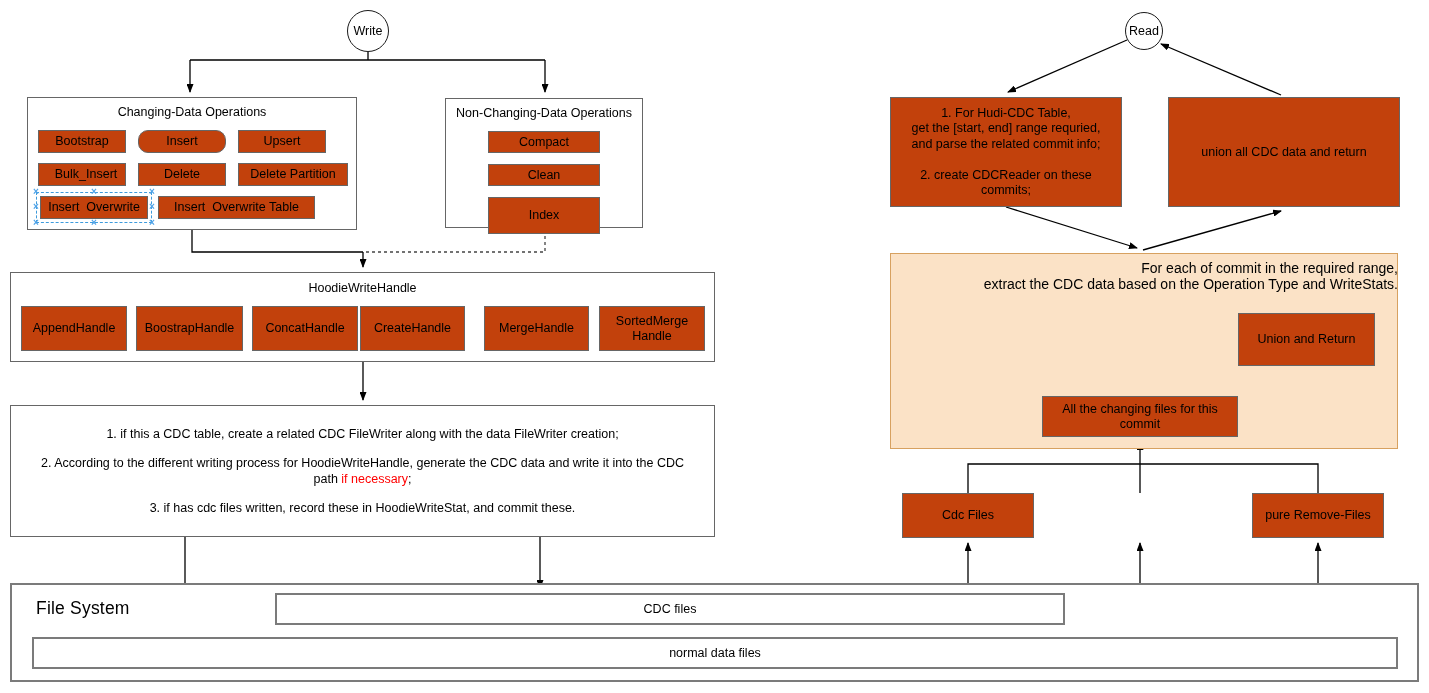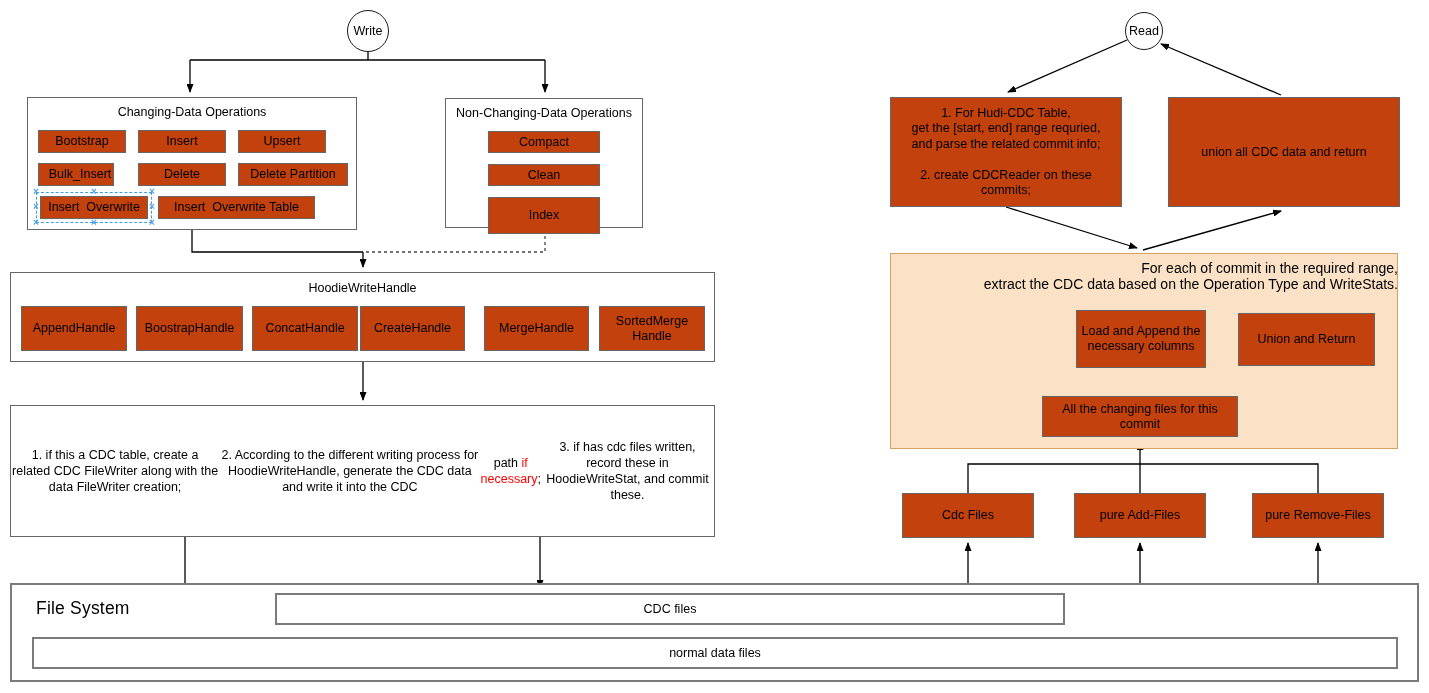--- a/index.html
+++ b/index.html
@@ -14,21 +14,21 @@
   .pre{white-space:pre-line;}
   .bar{position:absolute;background:#fff;border:2px solid #7b7b7b;box-sizing:border-box;
        display:flex;align-items:center;justify-content:center;font-size:12.5px;}
   .fs-box{position:absolute;background:#fff;border:2px solid #7b7b7b;box-sizing:border-box;}
   .fs-label{position:absolute;font-size:17.5px;letter-spacing:.2px;}
   .circle{position:absolute;background:#fff;border:1.5px solid #1a1a1a;border-radius:50%;
           display:flex;align-items:center;justify-content:center;font-size:12.5px;box-sizing:border-box;}
   .orange{position:absolute;background:#fbe2c6;border:1.5px solid #d7a160;box-sizing:border-box;}
   .orange-title{position:absolute;text-align:right;font-size:14px;line-height:16px;white-space:pre-line;}
   .bigtext{position:absolute;background:#fff;border:1.5px solid #666;box-sizing:border-box;
-           display:flex;align-items:center;justify-content:flex-end;
+           display:flex;flex-direction:column;align-items:center;justify-content:center;
            font-size:12.5px;line-height:16px;text-align:center;}
   .bigtext .gap{height:13px;}
   .red{color:#ff0000;}
   .selection{position:absolute;border:1.2px dashed #3e9bdc;box-sizing:border-box;pointer-events:none;}
   .handle{position:absolute;width:10px;height:10px;color:#4ea3e8;font-size:10px;line-height:10px;
           text-align:center;font-weight:bold;}
   svg.lines{position:absolute;left:0;top:0;pointer-events:none;}
 </style>
 </head>
 <body>
@@ -72,23 +72,23 @@
     <path d="M1318,636 V543" stroke="#000" stroke-width="1.3" fill="none" marker-end="url(#ah)"></path>
   </svg>
 
   <div class="circle" style="left:347px;top:10px;width:42px;height:42px;">
     <span>Write</span>
   </div>
 
   <div class="group" style="left:27px;top:97px;width:330px;height:133px;"></div>
   <div class="group-title" style="left:27px;top:105px;width:330px;">Changing-Data Operations</div>
   <div class="shape btn" style="left:38px;top:130px;width:88px;height:23px;">Bootstrap</div>
-  <div class="shape btn" style="left:138px;top:130px;width:88px;height:23px;">Insert</div>
+  <div class="shape btn" style="left:138px;top:130px;width:88px;height:23px;border-radius:10px;">Insert</div>
   <div class="shape btn" style="left:238px;top:130px;width:88px;height:23px;">Upsert</div>
-  <div class="shape btn" style="left:38px;top:163px;width:76px;height:23px;padding-left:8px;">Bulk_Insert</div>
+  <div class="shape btn" style="left:38px;top:163px;width:88px;height:23px;padding-left:8px;">Bulk_Insert</div>
   <div class="shape btn" style="left:138px;top:163px;width:88px;height:23px;">Delete</div>
   <div class="shape btn" style="left:238px;top:163px;width:110px;height:23px;">Delete Partition</div>
   <div class="shape btn" style="left:40px;top:196px;width:108px;height:23px;">Insert  Overwrite</div>
   <div class="shape btn" style="left:158px;top:196px;width:157px;height:23px;">Insert  Overwrite Table</div>
 
   <div class="selection" style="left:36px;top:192px;width:116px;height:31px;"></div>
   <span class="handle" style="left:31px;top:187px;">×</span>
   <span class="handle" style="left:89px;top:187px;">×</span>
   <span class="handle" style="left:147px;top:187px;">×</span>
   <span class="handle" style="left:31px;top:202px;">×</span>
@@ -137,23 +137,20 @@
 get the [start, end] range requried,
 and parse the related commit info;
 
 2. create CDCReader on these
 commits;</div>
   <div class="shape" style="left:1168px;top:97px;width:232px;height:110px;">union all CDC data and return</div>
 
   <div class="orange" style="left:890px;top:253px;width:508px;height:196px;"></div>
   <div class="orange-title" style="left:890px;top:260px;width:508px;">For each of commit in the required range,
 extract the CDC data based on the Operation Type and WriteStats.</div>
-  <div class="shape pre" style="left:1076px;top:310px;width:130px;height:58px;">Load and Append the
-necessary columns</div>
   <div class="shape" style="left:1238px;top:313px;width:137px;height:53px;">Union and Return</div>
   <div class="shape pre" style="left:1042px;top:396px;width:196px;height:41px;">All the changing files for this
 commit</div>
 
   <div class="shape" style="left:902px;top:493px;width:132px;height:45px;">Cdc Files</div>
-  <div class="shape" style="left:1074px;top:493px;width:132px;height:45px;">pure Add-Files</div>
   <div class="shape" style="left:1252px;top:493px;width:132px;height:45px;">pure Remove-Files</div>
 
 </div>
 
 </body></html>

